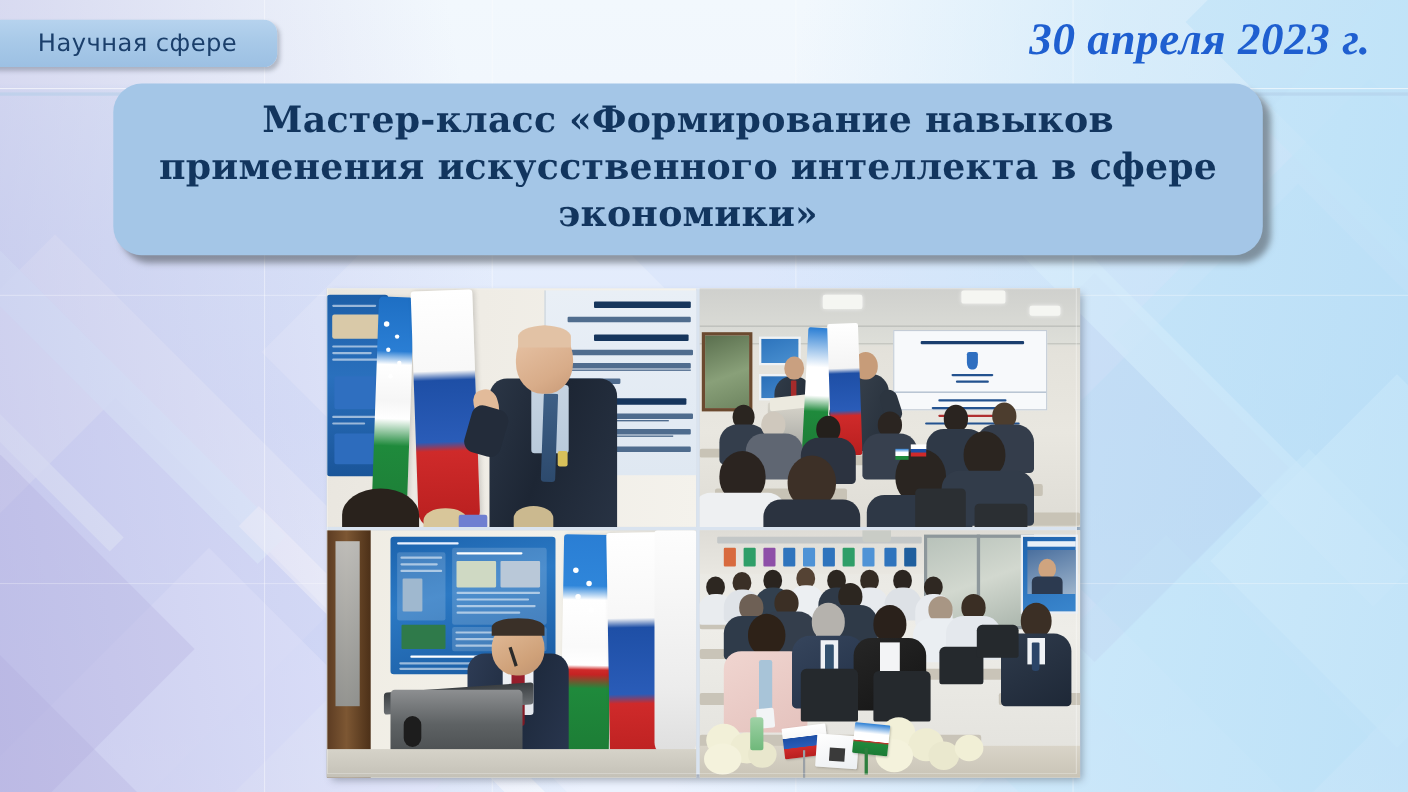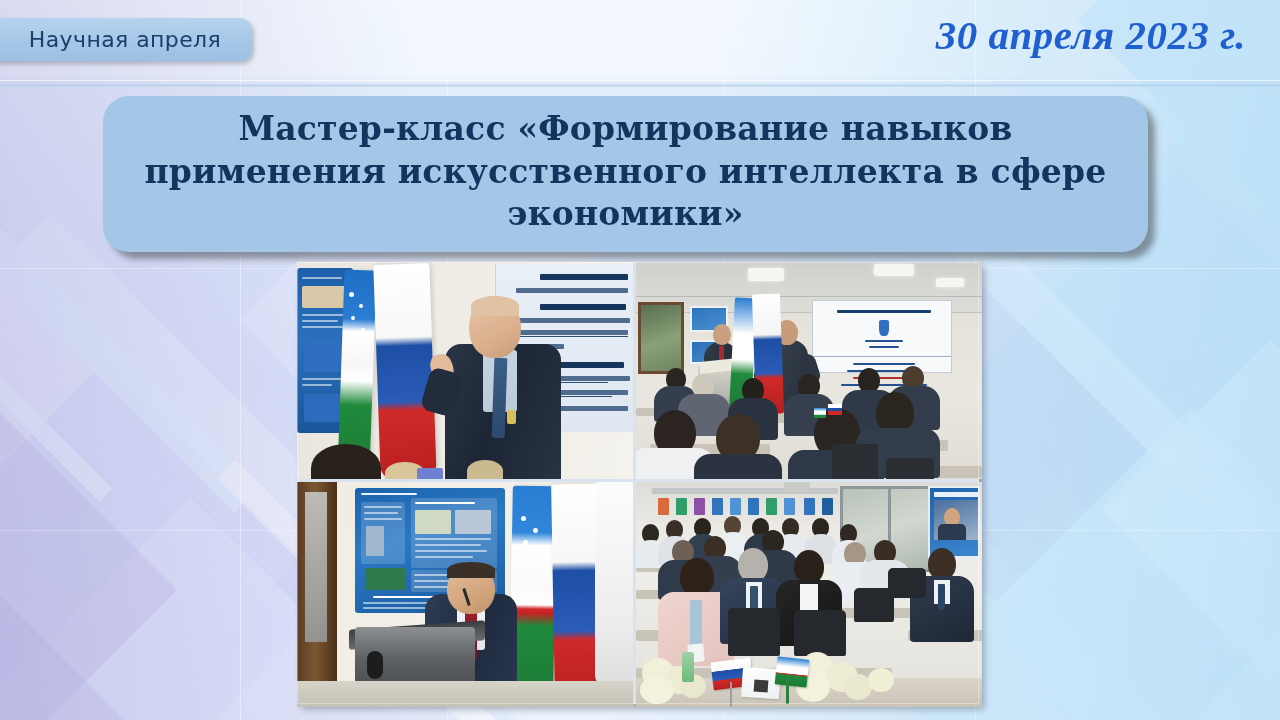--- a/index.html
+++ b/index.html
@@ -72,21 +72,21 @@
   #date {
     position:absolute; right:34px; top:11px;
     font-family:"Liberation Serif", serif;
     font-style:italic; font-weight:700;
     font-size:41px; color:#1f5fd0;
     letter-spacing:.5px; white-space:nowrap;
   }
 
   
   #title-banner {
-    position:absolute; left:103px; top:96px;
+    position:absolute; left:103px; top:76px;
     width:1045px; height:156px;
     background:#a4c6e7;
     border-radius:26px;
     box-shadow:7px 7px 6px rgba(72,78,86,.55);
     display:flex; align-items:center; justify-content:center;
     padding:6px 40px 10px 40px;
   }
   #title-banner .ttl {
     font-family:"DejaVu Serif", serif;
     font-weight:700;
@@ -240,21 +240,21 @@
     <div class="seam" style="left:447px;"></div>
     <div class="seam" style="left:723px;"></div>
     <div class="seam" style="left:975px;"></div>
     <div class="hline" style="top:80px; background:rgba(255,255,255,.6);"></div>
     <div class="hline" style="top:84px; background:rgba(178,205,232,.55); height:3px;"></div>
     <div class="hline" style="top:268px; background:rgba(255,255,255,.32);"></div>
     <div class="hline" style="top:530px; background:rgba(255,255,255,.28);"></div>
   </div>
 
   <div id="tab">
-    <span class="label">Научная апреля</span>
+    <span class="label">Научная сфере</span>
   </div>
 
   <div id="date">30 апреля 2023 г.</div>
 
   <div id="title-banner">
     <div class="ttl">Мастер-класс «Формирование навыков применения искусственного интеллекта в сфере экономики»</div>
   </div>
 
   <div id="collage">
 

